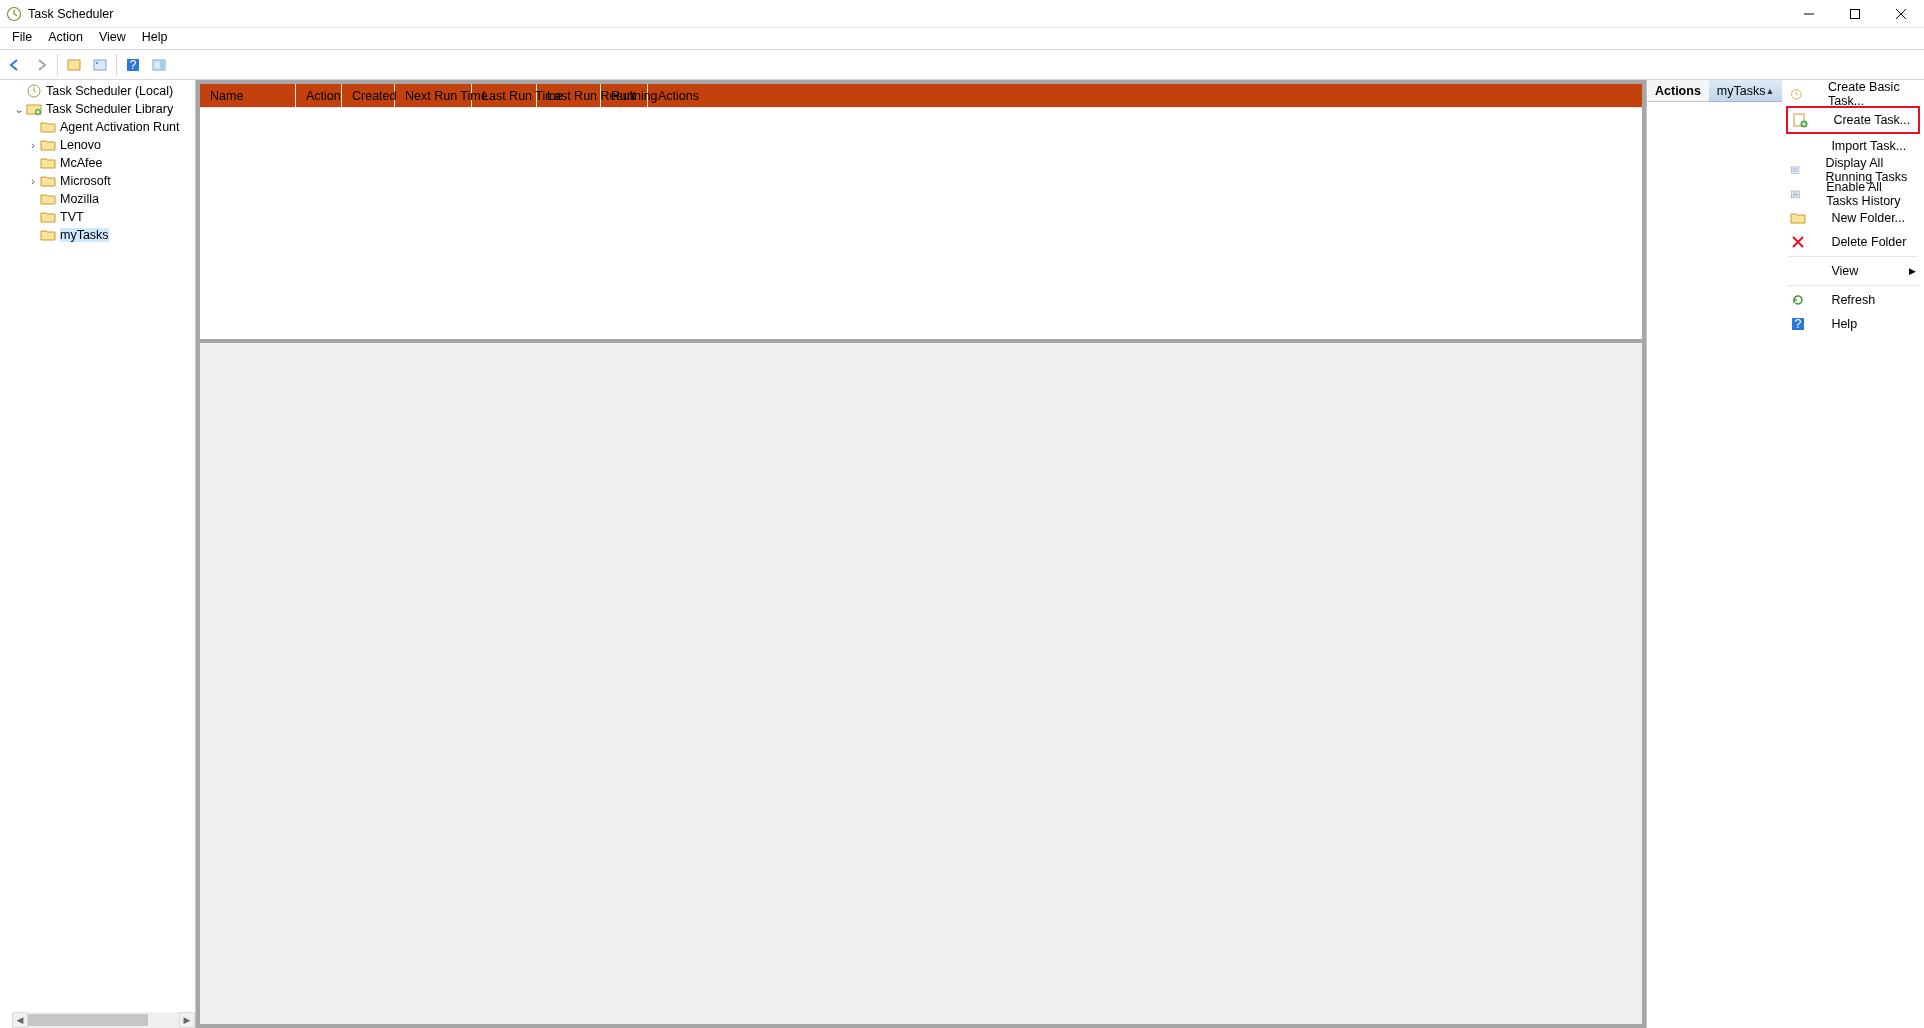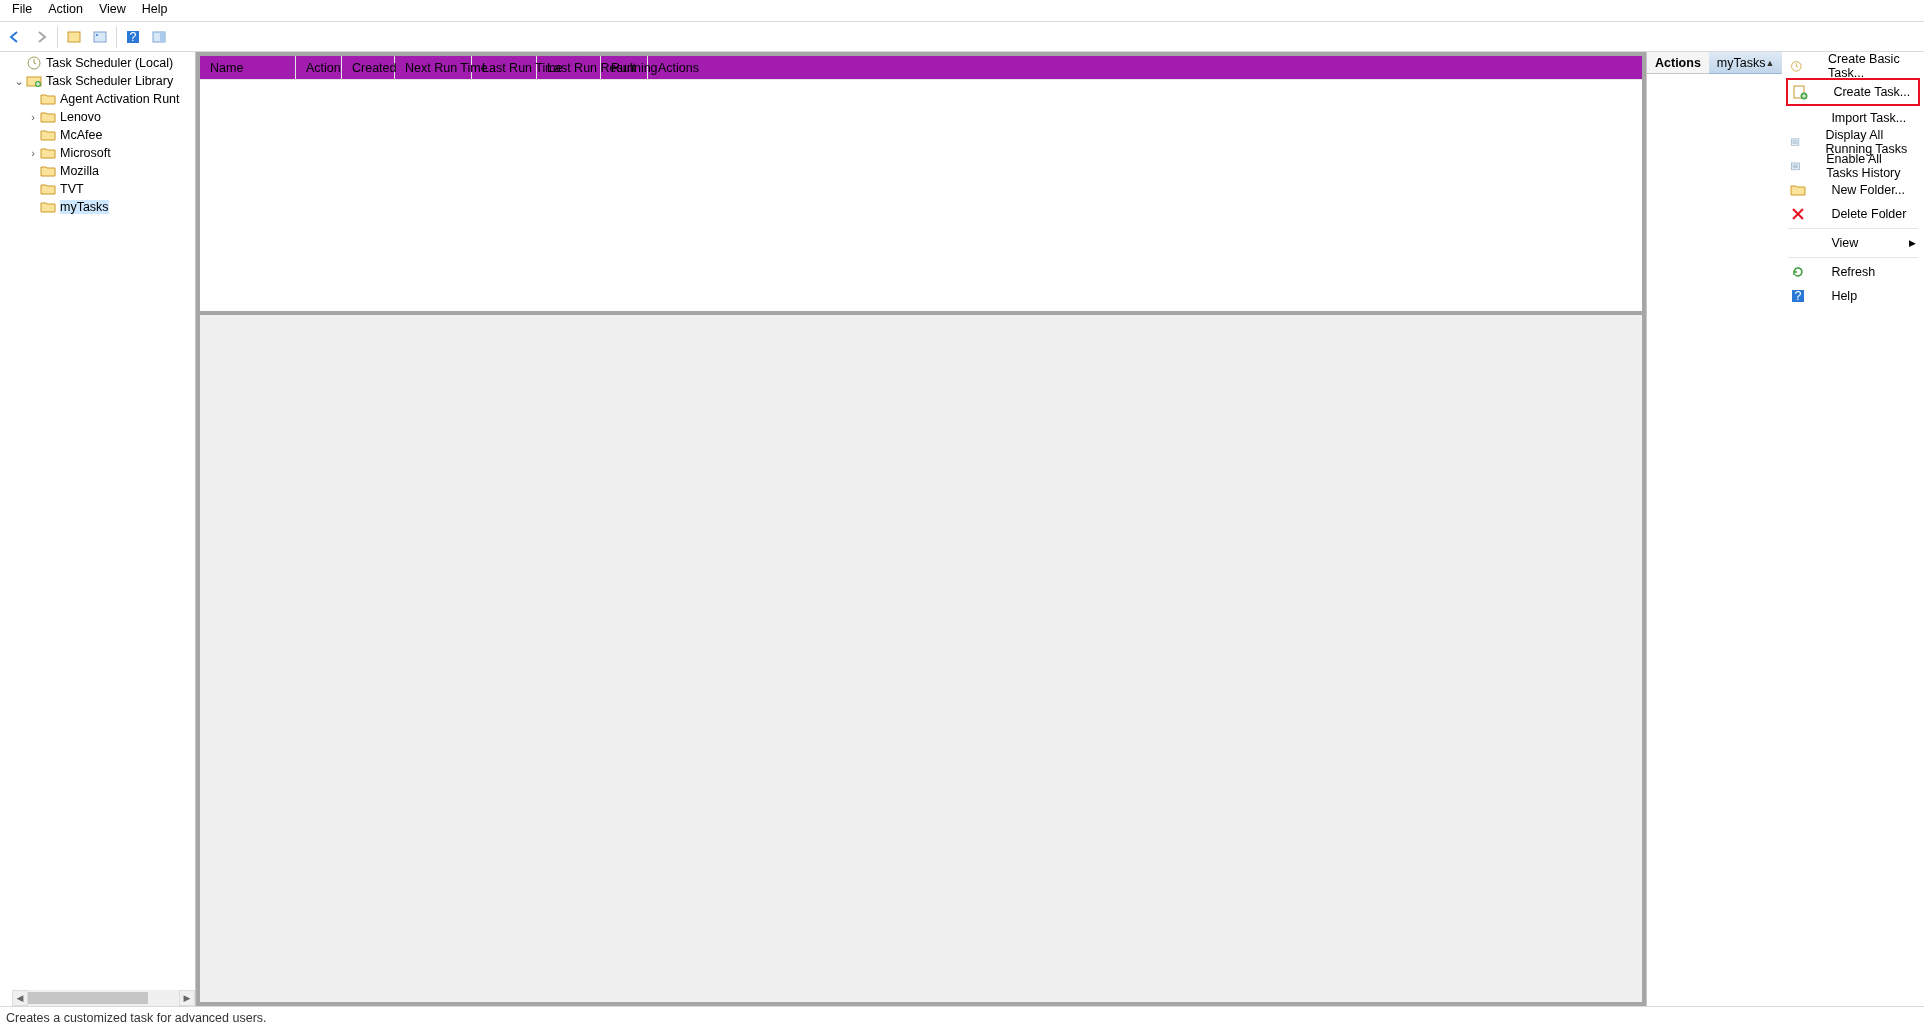--- a/index.html
+++ b/index.html
@@ -32,21 +32,21 @@
   .tw { width:14px; text-align:center; color:#5a5a5a; font-size:11px; }
   .tree-icon { width:16px; height:16px; margin-right:4px; display:inline-flex; align-items:center; justify-content:center; }
   .tree-label.selected { background:#cde8ff; }
   .tree-scroll-x { position:absolute; bottom:0; left:0; right:0; height:16px; display:flex; align-items:center; background:#f0f0f0; }
   .tree-scroll-x .arrow { width:16px; height:16px; display:flex; align-items:center; justify-content:center; background:#f0f0f0; border:1px solid #ddd; font-size:9px; color:#666;}
   .tree-scroll-x .track { flex:1; height:16px; background:#f0f0f0; position:relative;}
   .tree-scroll-x .thumb { position:absolute; left:0; top:2px; height:12px; width:120px; background:#c6c6c6; }
 
   
   .center { flex:1; display:flex; flex-direction:column; background:#a6a6a6; padding:4px; gap:4px; min-width:0;}
-  .c-top { flex:0 0 255px; background:#a21caf; display:flex; flex-direction:column; }
+  .c-top { flex:0 0 255px; background:#c2410c; display:flex; flex-direction:column; }
   .c-head { height:24px; display:flex; align-items:center; border-bottom:1px solid #e5e5e5; }
   .col { padding:0 10px; height:100%; display:flex; align-items:center; border-right:1px solid #e5e5e5; white-space:nowrap; }
   .col:last-child { border-right:none; }
   .c-body { flex:1; background:#fff; }
   .c-bottom { flex:1; background:#f0f0f0; }
 
   
   .actions { width:278px; border-left:1px solid #c6c6c6; display:flex; flex-direction:row; background:#fff; }
   .act-hdr1 { height:22px; background:#f5f5f5; border-bottom:1px solid #c6c6c6; padding:0 8px; display:flex; align-items:center; font-weight:600; }
   .act-hdr2 { height:22px; background:linear-gradient(#dfeaf5,#c1d6eb); border-bottom:1px solid #9bb7d3; padding:0 8px; display:flex; align-items:center; justify-content:space-between; }
@@ -58,20 +58,48 @@
   .chev { font-size:9px; color:#333; }
 
   
   .status { height:22px; border-top:1px solid #d9d9d9; display:flex; align-items:center; padding:0 6px; color:#333; background:#fff;}
 </style>
 </head>
 <body>
 
 <div class="window">
 
+  <div class="titlebar">
+    <div class="title-left">
+      <span class="app-icon">
+        <svg viewBox="0 0 16 16">
+            <circle cx="8" cy="8" r="6.5" fill="#fff" stroke="#8a8a38" stroke-width="1.2"></circle>
+            <path d="M8 4v4l2.5 1.5" stroke="#8a8a38" stroke-width="1.2" fill="none" stroke-linecap="round"></path>
+          </svg>
+      </span>
+      <span>Task Scheduler</span>
+    </div>
+    <div class="win-controls">
+      <div class="win-btn">
+          <svg viewBox="0 0 10 10">
+            <path d="M0 5h10" stroke="#000" stroke-width="1"></path>
+          </svg>
+        </div>
+      <div class="win-btn">
+          <svg viewBox="0 0 10 10">
+            <rect x="0.5" y="0.5" width="9" height="9" fill="none" stroke="#000" stroke-width="1"></rect>
+          </svg>
+        </div>
+      <div class="win-btn">
+          <svg viewBox="0 0 10 10">
+            <path d="M0 0l10 10M10 0L0 10" stroke="#000" stroke-width="1"></path>
+          </svg>
+        </div>
+    </div>
+  </div>
 
   <div class="menubar">
     <div class="menu-item">File</div>
     <div class="menu-item">Action</div>
     <div class="menu-item">View</div>
     <div class="menu-item">Help</div>
   </div>
 
   <div class="toolbar">
     <div class="tb-btn">
@@ -319,16 +347,13 @@
                 <rect x="2" y="2" width="12" height="12" fill="#2b78d6"></rect>
                 <text x="8" y="12" font-size="10" text-anchor="middle" fill="#fff">?</text>
               </svg>
             </span>
             <span>Help</span>
           </div>
         </div>
     </div>
   </div>
 
-  <div class="status">
-    <span>Creates a customized task for advanced users.</span>
-  </div>
 </div>
 
 </body></html>

